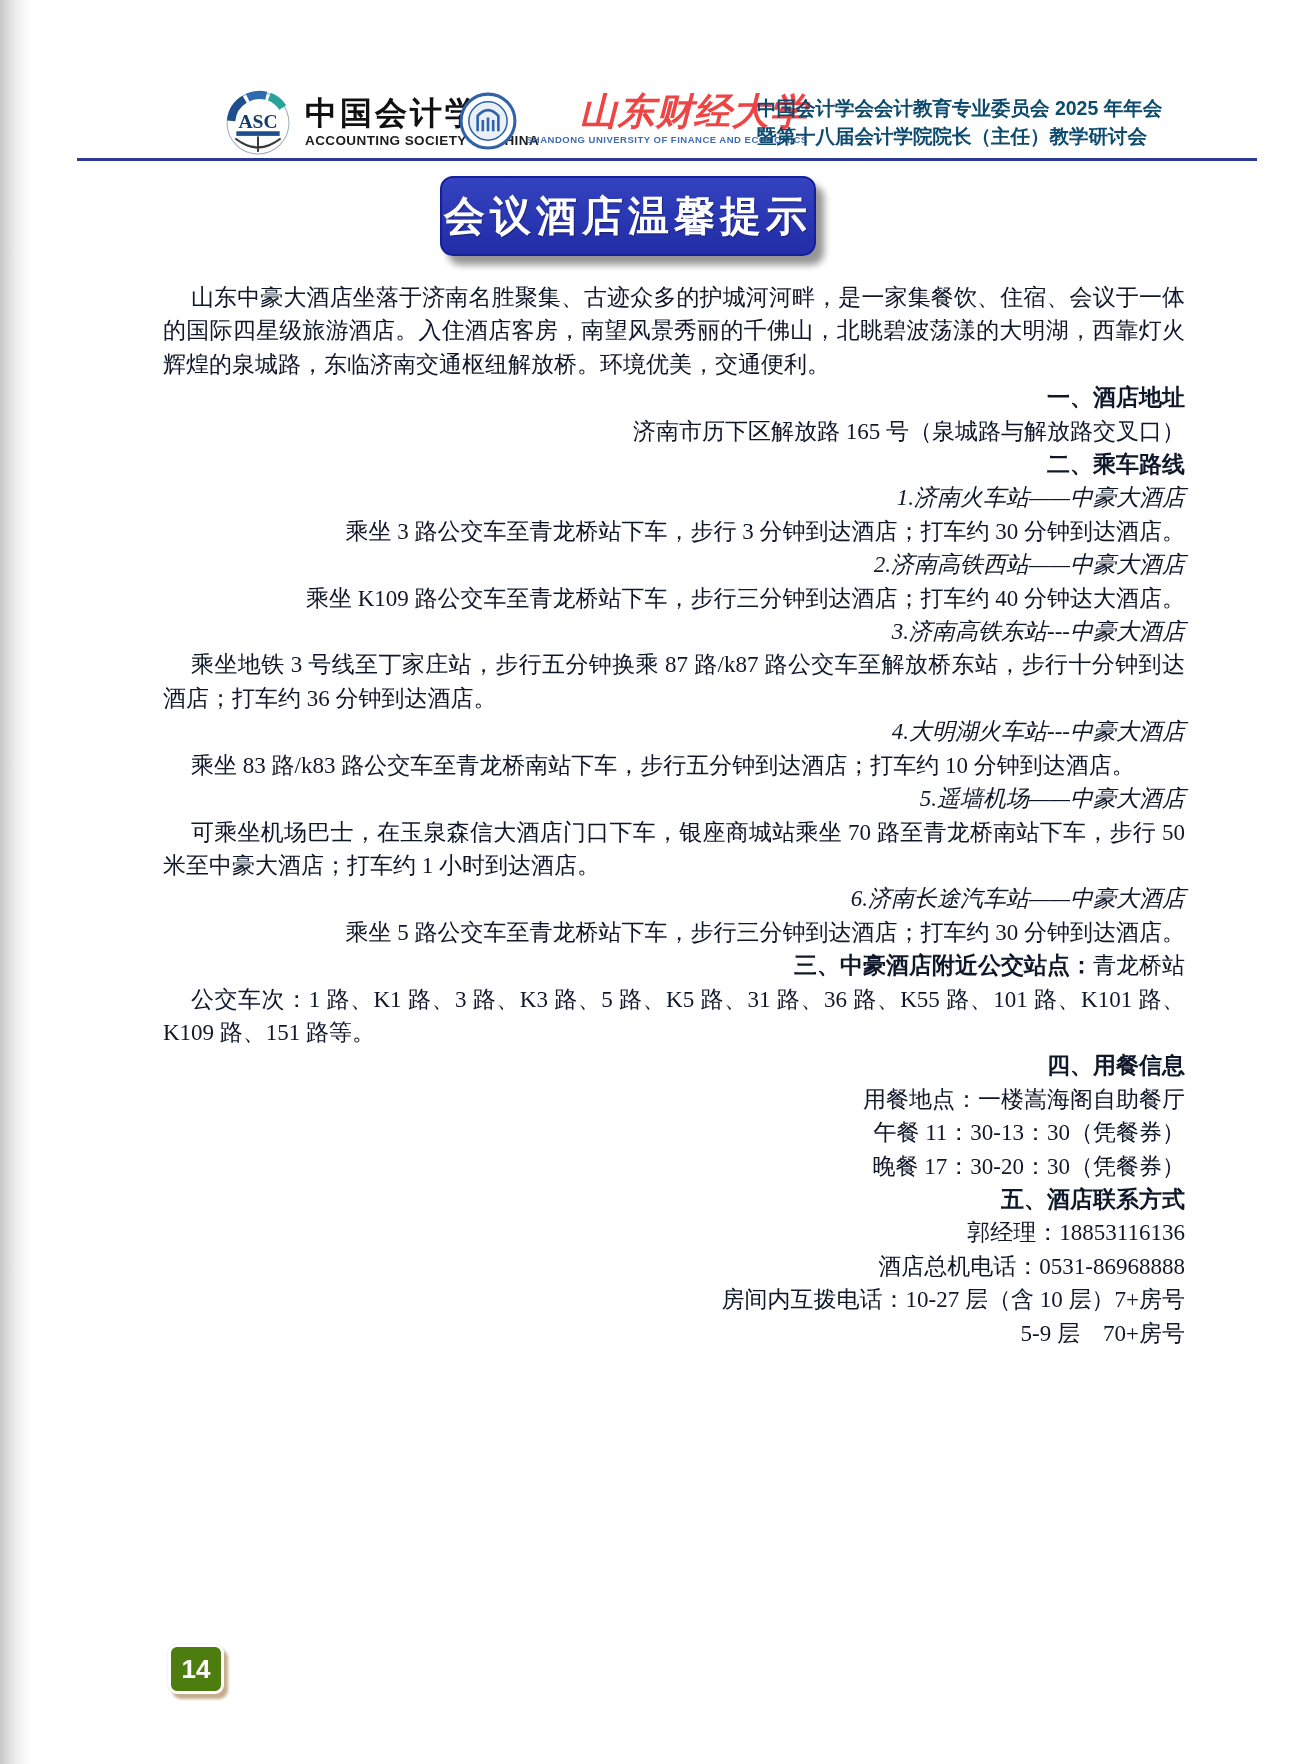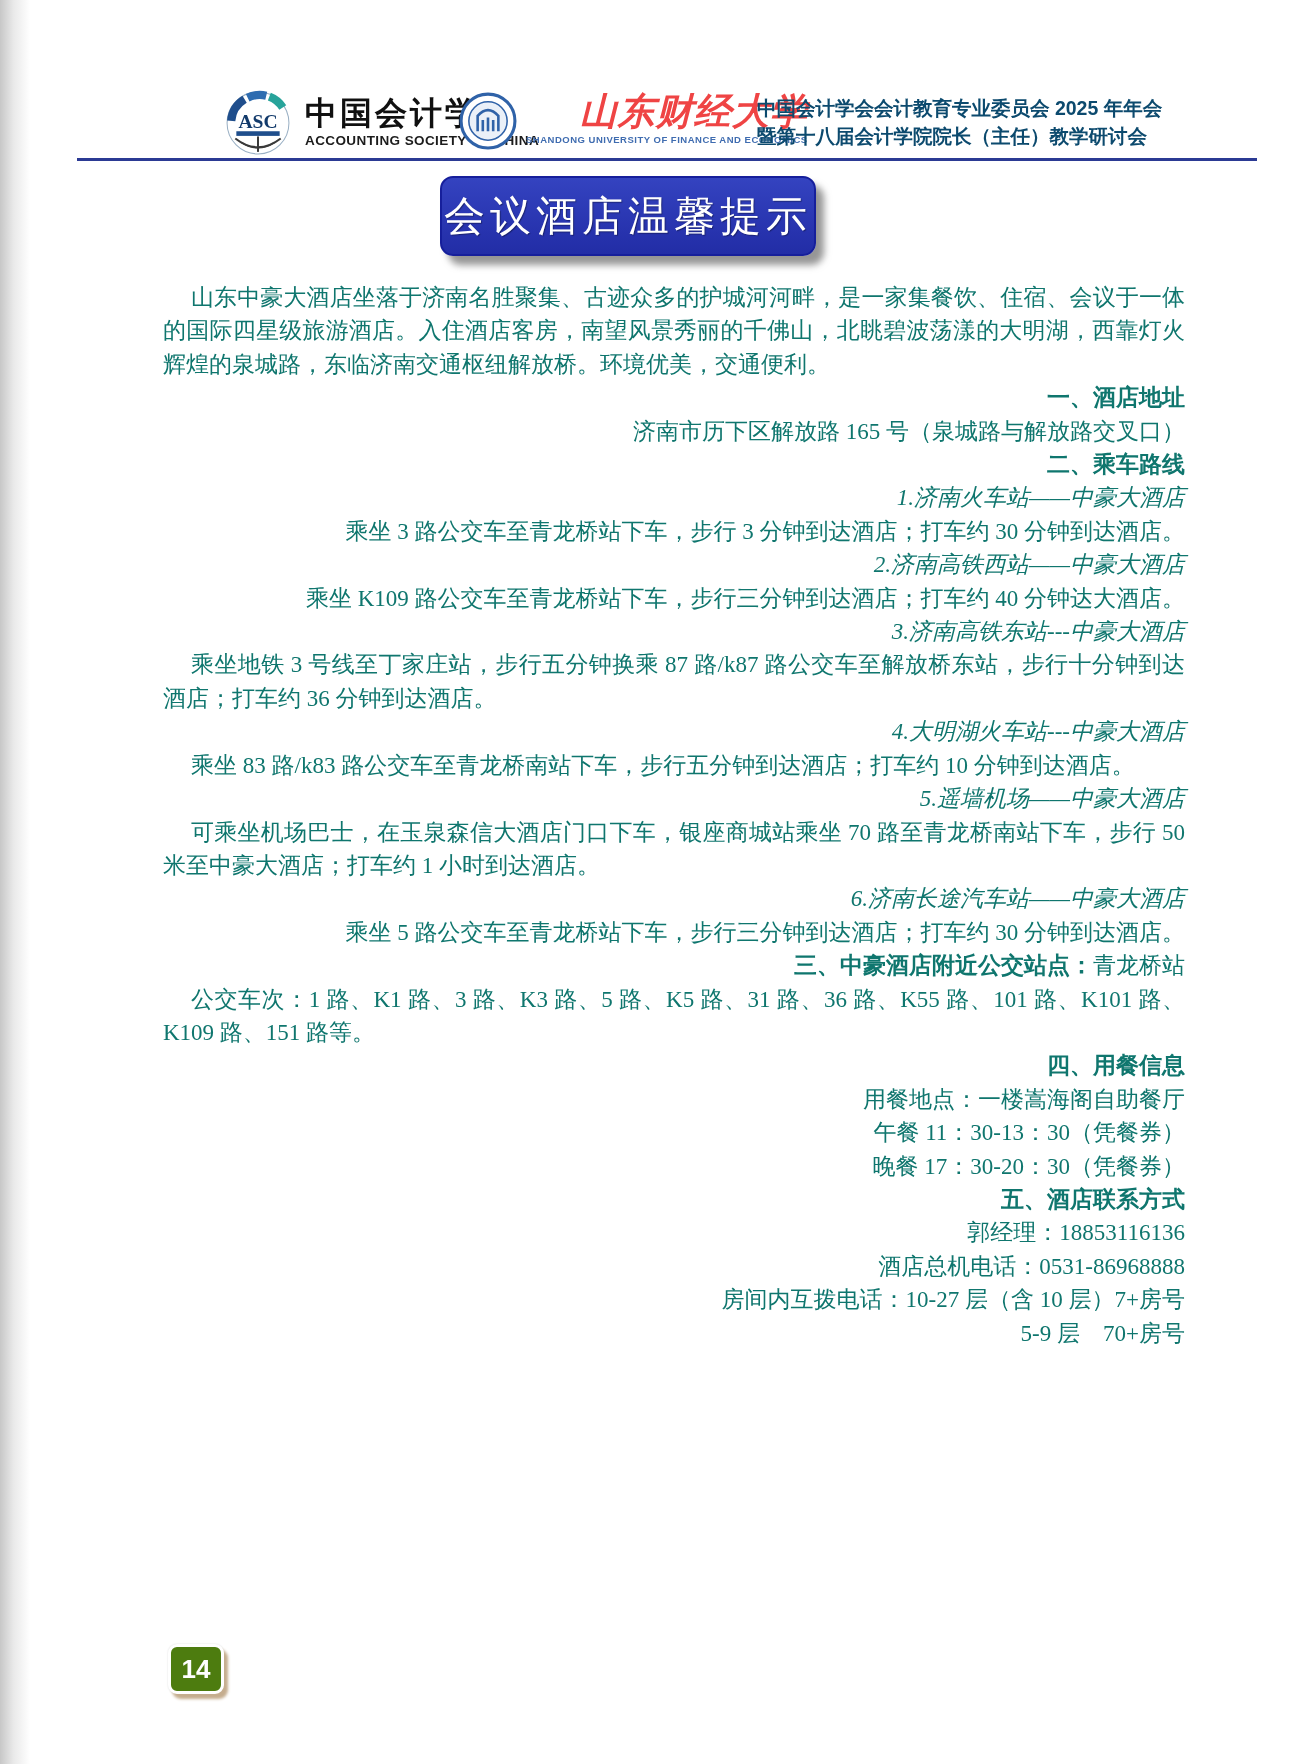--- a/index.html
+++ b/index.html
@@ -31,25 +31,25 @@
   .header-rule{position:absolute;left:55px;top:158px;width:1180px;height:3px;background:#2b3a94;}
   
   .banner{
     position:absolute;left:440px;top:176px;width:372px;height:76px;
     background:linear-gradient(180deg,#3443c0 0%,#2733ae 70%,#222da6 100%);
     border:2px solid #161f9b;border-radius:13px;
     box-shadow:8px 9px 7px rgba(115,115,115,0.75);
     display:flex;align-items:center;justify-content:center;
   }
   .banner-text{
-    color:#ffffff;font-family:"Liberation Serif",serif;font-weight:normal;
+    color:#ffffff;font-family:"Liberation Serif",serif;font-weight:bold;
     font-size:41px;letter-spacing:5px;text-shadow:1px 1px 1px rgba(0,0,0,0.35);
   }
   
-  .content{position:absolute;left:163px;top:281px;width:1022px;color:#0f766e;}
+  .content{position:absolute;left:163px;top:281px;width:1022px;color:#0f172a;}
   .line{font-family:"Liberation Serif",serif;font-size:23px;line-height:33.4px;
     text-indent:28px;white-space:normal;text-align:right;}
   .para{text-align:justify;}
   .heading{font-family:"Liberation Sans",sans-serif;font-weight:bold;font-size:23px;}
   .route{font-style:italic;font-weight:500;}
   .body-indent2{text-indent:88px;}
   .body-indent3{text-indent:130px;}
   .hmix-bold{font-family:"Liberation Sans",sans-serif;font-weight:bold;margin-top:44px;}
   .hmix-normal{font-family:"Liberation Serif",serif;}
   

